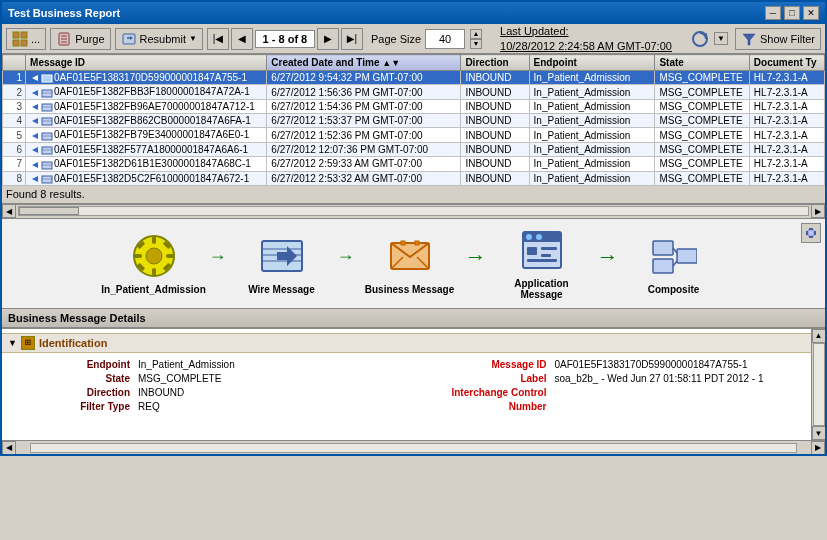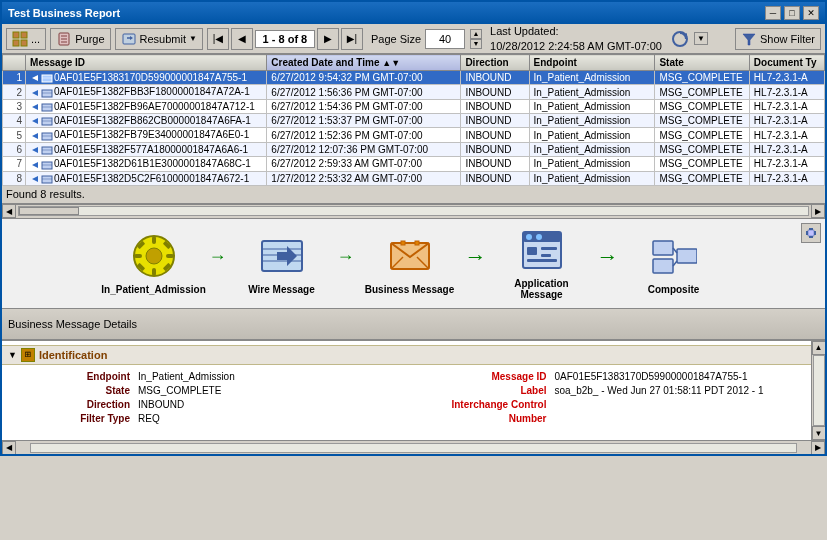--- a/index.html
+++ b/index.html
@@ -51,21 +51,21 @@
     }
     .page-info {
       border: 1px solid #888; background: white; padding: 2px 6px; font-size: 11px; font-weight: bold;
       min-width: 60px; text-align: center;
     }
     .page-size-label { font-size: 11px; margin-left: 4px; }
     .page-size-input { width: 40px; border: 1px solid #888; height: 20px; text-align: center; background: white; font-size: 11px; }
     .page-size-spin { display: flex; flex-direction: column; margin-left: 1px; }
     .page-size-spin span { width: 12px; height: 10px; background: #d4d0c8; border: 1px solid #888; font-size: 7px; display: flex; align-items: center; justify-content: center; cursor: pointer; line-height: 1; }
 
-    .last-updated { font-size: 10px; line-height: 1.3; margin: 0 4px; }
+    .last-updated { font-size: 10px; line-height: 1.3; margin: 0 14px; text-decoration: underline; }
 
     .filter-btn { margin-left: auto; }
 
     .table-area {
       flex: 0 0 auto;
       overflow: hidden;
       border-bottom: 1px solid #888;
     }
     table {
       width: 100%;
@@ -148,23 +148,23 @@
 
     .details-area {
       flex: 1;
       overflow: hidden;
       display: flex;
       flex-direction: column;
     }
     .details-header {
       background: linear-gradient(to bottom, #d4d0c8, #c0bcb4);
       border-bottom: 2px solid #888;
-      padding: 9px 6px;
+      padding: 3px 6px;
       font-size: 11px;
-      font-weight: normal;
+      font-weight: bold;
     }
     .details-scroll {
       flex: 1;
       overflow: hidden;
       background: white;
       display: flex;
     }
     .details-content { flex: 1; padding: 4px 0; overflow: hidden; }
     .section-header {
       display: flex;
@@ -417,21 +417,21 @@
     <td>HL7-2.3.1-A</td>
   </tr>
           <tr>
     <td style="text-align:right;color:#444;padding-right:3px;">8</td>
     <td><svg width="10" height="10" style="vertical-align:middle;margin-right:1px;">
                 <polygon points="2,5 8,2 8,8" fill="#316ac5"></polygon>
               </svg><svg width="12" height="10" style="vertical-align:middle;margin-right:1px;">
                 <rect x="1" y="2" width="10" height="7" fill="#c0d0f0" stroke="#4060a0" stroke-width="1"></rect>
                 <line x1="1" y1="5" x2="11" y2="5" stroke="#4060a0" stroke-width="0.5"></line>
               </svg>0AF01E5F1382D5C2F61000001847A672-1</td>
-    <td>1/27/2012 2:53:32 AM GMT-07:00</td>
+    <td>6/27/2012 2:53:32 AM GMT-07:00</td>
     <td>INBOUND</td>
     <td>In_Patient_Admission</td>
     <td>MSG_COMPLETE</td>
     <td>HL7-2.3.1-A</td>
   </tr>
         </tbody>
     </table>
     <div class="found-bar">
       <span>Found 8 results.</span>
     </div>

